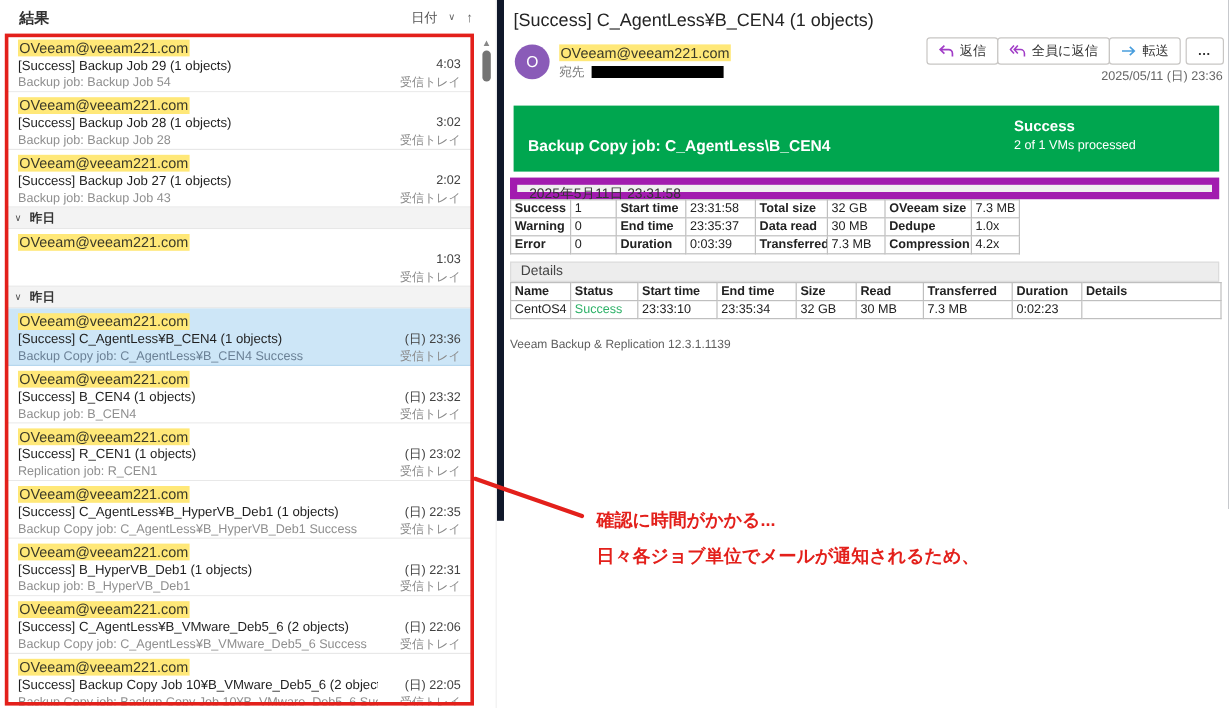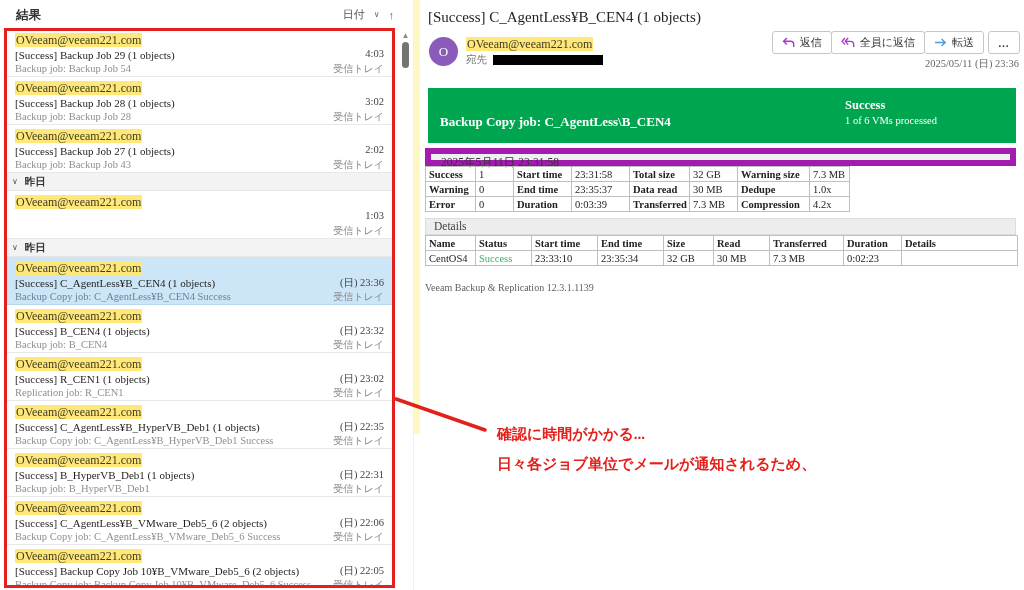--- a/index.html
+++ b/index.html
@@ -1,18 +1,18 @@
 <!DOCTYPE html>
 <html><head>
 <meta charset="utf-8">
 <style>
   * { margin:0; padding:0; box-sizing:border-box; }
   html,body { width:1024px; height:590px; background:#fff; overflow:hidden;
     font-family:"Liberation Sans","DejaVu Sans",sans-serif; }
-  .stage { position:relative; width:1024px; height:434px; background:#fef9c3;font-family:Liberation Serif, serif; }
+  .stage { position:relative; width:1024px; height:434px; background:#0f172a; }
 
   
   .list-pane { position:absolute; left:0; top:0; width:414px; height:590px; background:#fff; }
   .pane-divider { position:absolute; left:413px; top:0; width:1px; height:590px; background:#f0f0f0; }
   .list-header { position:absolute; left:0; top:0; width:100%; height:28px; }
   .list-title { position:absolute; left:16px; top:7px; font-size:12.5px; font-weight:bold; color:#333; }
   .sort-ctl { position:absolute; right:20px; top:7px; display:flex; align-items:center; gap:9px;
     font-size:11px; color:#555; cursor:pointer; }
   .sort-ctl .chev { font-size:8px; color:#666; }
   .sort-ctl .dir { font-size:11px; color:#666; }
@@ -234,21 +234,21 @@
       </div>
       <div class="btn more">
         <span>…</span>
       </div>
     </div>
     <div class="recv-time">2025/05/11 (日) 23:36</div>
 
     <div class="banner">
       <div class="banner-title">Backup Copy job: C_AgentLess\B_CEN4</div>
       <div class="banner-status">Success</div>
-      <div class="banner-sub">1 of 6 VMs processed</div>
+      <div class="banner-sub">2 of 1 VMs processed</div>
     </div>
     <div class="date-band">2025年5月11日  23:31:58</div>
     <table class="summary-table" id="summary-table">
       <colgroup>
           <col style="width:50px">
           <col style="width:38px">
           <col style="width:58px">
           <col style="width:58px">
           <col style="width:60px">
           <col style="width:48px">
@@ -256,21 +256,21 @@
           <col style="width:40px">
         </colgroup>
       <tbody>
           <tr>
             <td class="lbl">Success</td>
             <td class="val">1</td>
             <td class="lbl">Start time</td>
             <td class="val">23:31:58</td>
             <td class="lbl">Total size</td>
             <td class="val">32 GB</td>
-            <td class="lbl">Warning size</td>
+            <td class="lbl">OVeeam size</td>
             <td class="val">7.3 MB</td>
           </tr>
           <tr>
             <td class="lbl">Warning</td>
             <td class="val">0</td>
             <td class="lbl">End time</td>
             <td class="val">23:35:37</td>
             <td class="lbl">Data read</td>
             <td class="val">30 MB</td>
             <td class="lbl">Dedupe</td>

